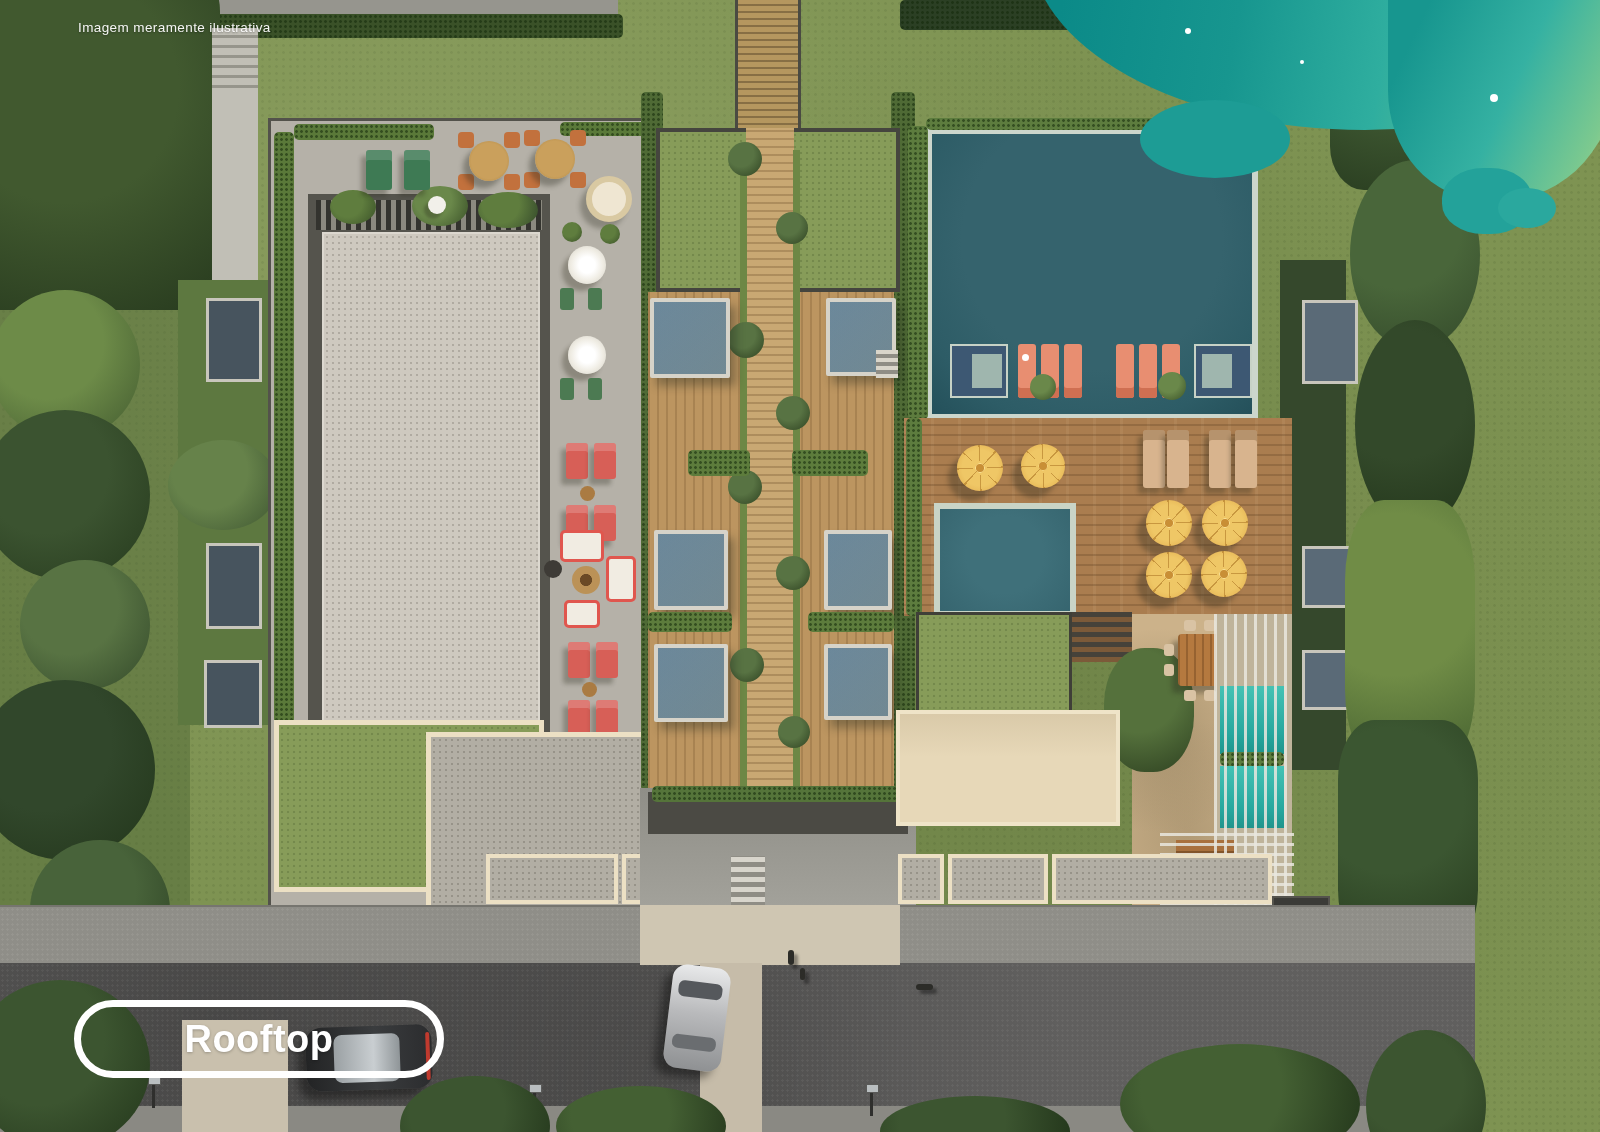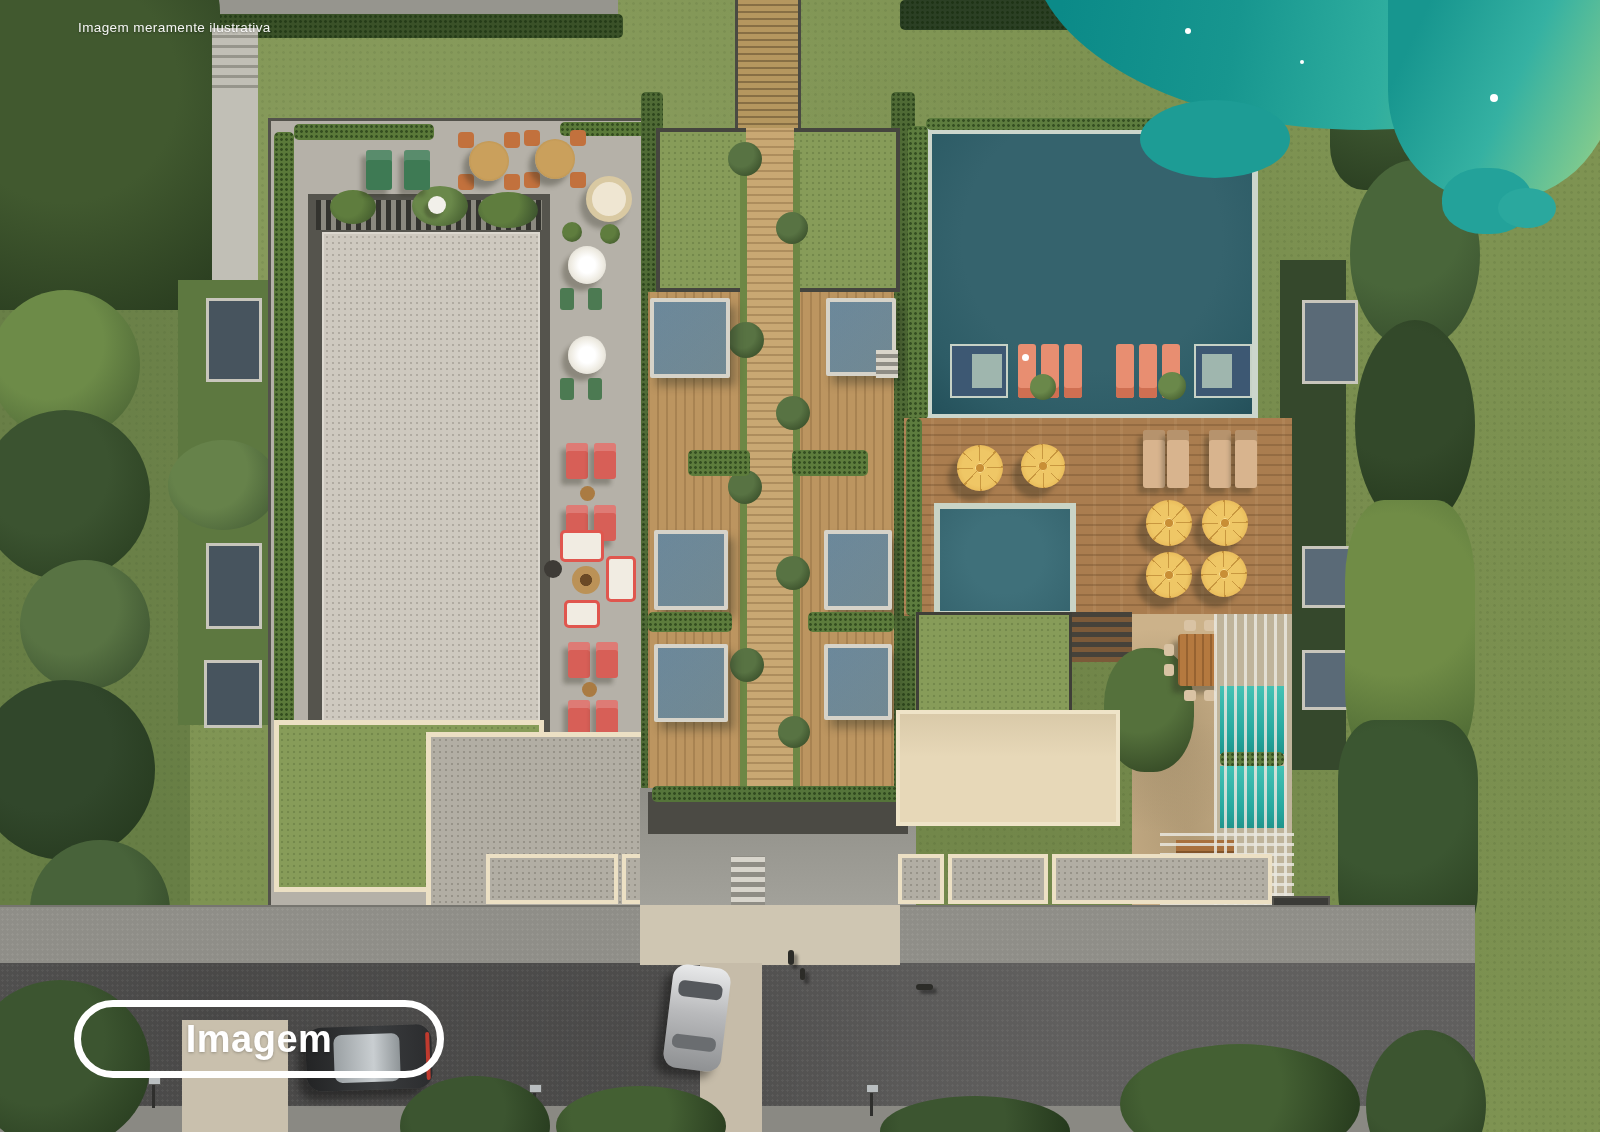--- a/index.html
+++ b/index.html
@@ -291,14 +291,14 @@
     <div class="abs" style="left:1140px;top:100px;width:150px;height:78px;border-radius:50%;background:#1d9c95"></div>
     <div class="abs" style="left:1388px;top:-60px;width:230px;height:260px;border-radius:0 0 50% 42%;background:linear-gradient(115deg,#17968f 20%,#35b1a2 55%,#7cc98f 85%,#b7d987 100%)"></div>
     <div class="abs" style="left:1442px;top:168px;width:90px;height:66px;border-radius:46%;background:#23a29a"></div>
     <div class="abs" style="left:1498px;top:188px;width:58px;height:40px;border-radius:50%;background:#2aa89e"></div>
     <div class="abs" style="left:1185px;top:28px;width:6px;height:6px;border-radius:50%;background:#fff"></div>
     <div class="abs" style="left:1300px;top:60px;width:4px;height:4px;border-radius:50%;background:#fff"></div>
     <div class="abs" style="left:1490px;top:94px;width:8px;height:8px;border-radius:50%;background:#fff"></div>
   </div>
 
   <div class="caption">Imagem meramente ilustrativa</div>
-  <div class="pill">Imagem</div>
+  <div class="pill">Rooftop</div>
 </div>
 
 </body></html>

